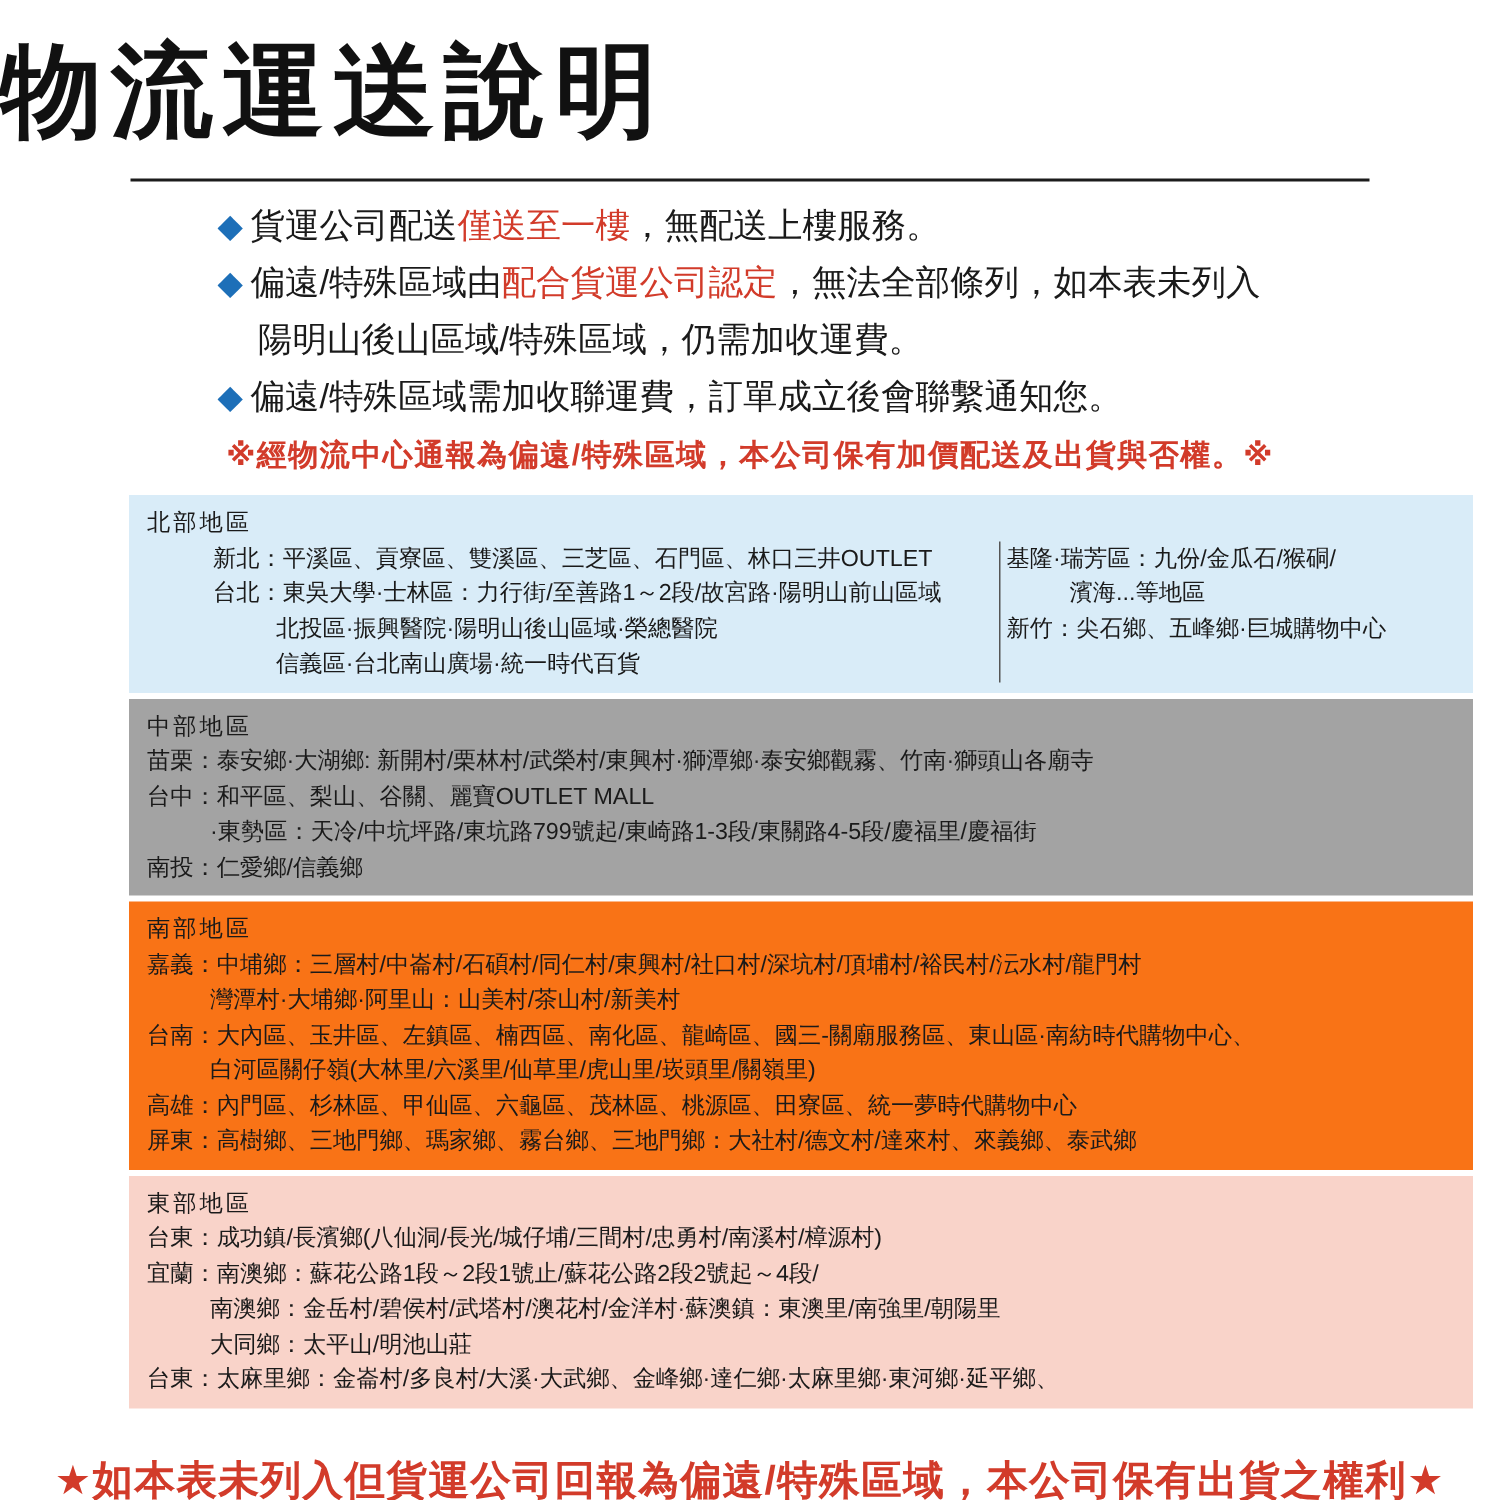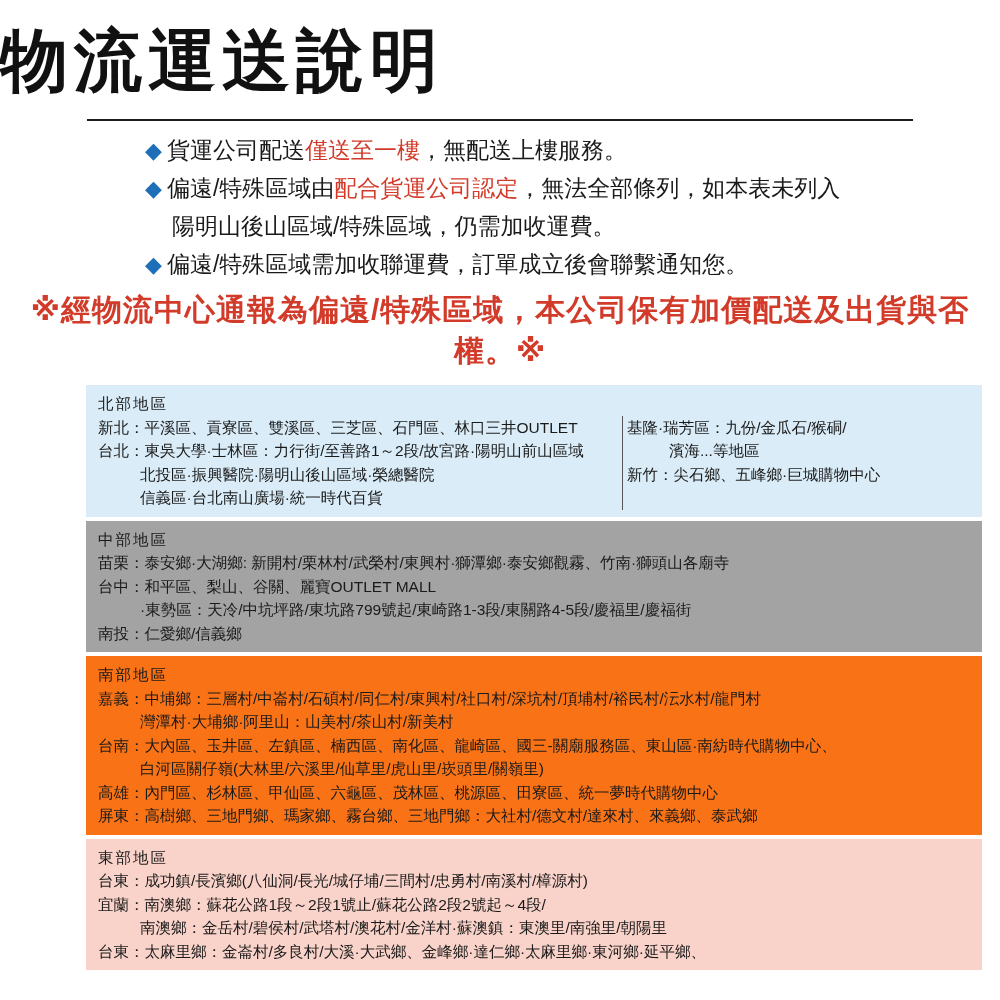--- a/index.html
+++ b/index.html
@@ -14,33 +14,33 @@
     text-align:left;font-size:68px;font-weight:bold;letter-spacing:6px;
     margin:6px 0 12px 0;color:#111;
   }
   .rule{width:826px;margin:0 auto;border-top:2px solid #1c1c1c;height:0;}
   .notes{width:826px;margin:16px auto 4px auto;padding-left:58px;box-sizing:border-box;}
   .note-line{font-size:23px;line-height:27px;margin:11px 0;display:flex;align-items:flex-start;}
   .note-line.cont{padding-left:27px;}
   .diamond{color:var(--blue);margin-right:5px;font-size:22px;line-height:27px;}
   .seg-red{color:var(--red);}
   .warning-top{
-    text-align:center;color:var(--red);font-weight:bold;font-size:30px;
+    text-align:center;color:var(--red);font-weight:bold;font-size:20px;
     letter-spacing:1px;margin:12px 0 13px 0;
   }
   .regions{width:828px;margin:0 auto;}
   .region{
     box-sizing:border-box;width:896px;padding:7px 12px 7px 12px;
     font-size:15.5px;line-height:23.5px;margin-bottom:4px;color:#1a1a1a;
   }
   .region-header{line-height:23.5px;letter-spacing:2px;}
   .rline{white-space:nowrap;}
   .rline.ind{padding-left:42px;}
   .two-cols{display:flex;align-items:stretch;}
-  .col-left{width:524px;flex:0 0 524px;}
+  .col-left{width:524px;flex:0 0 524px;margin-left:44px;}
   .col-right{flex:1;border-left:1px solid var(--divider);padding-left:4px;}
   .warning-bottom{
     text-align:center;color:var(--red);font-weight:bold;font-size:27px;
     letter-spacing:1px;margin-top:30px;
   }
 </style>
 </head>
 <body style="--red: #d23b2a; --blue: #1d6fb8; --divider: #555555;">
 
 <div class="page">
@@ -98,18 +98,19 @@
         <div class="rline">台南：大內區、玉井區、左鎮區、楠西區、南化區、龍崎區、國三-關廟服務區、東山區·南紡時代購物中心、</div>
         <div class="rline ind">白河區關仔嶺(大林里/六溪里/仙草里/虎山里/崁頭里/關嶺里)</div>
         <div class="rline">高雄：內門區、杉林區、甲仙區、六龜區、茂林區、桃源區、田寮區、統一夢時代購物中心</div>
         <div class="rline">屏東：高樹鄉、三地門鄉、瑪家鄉、霧台鄉、三地門鄉：大社村/德文村/達來村、來義鄉、泰武鄉</div>
       </div>
       <div class="region" style="background: rgb(249, 211, 201);">
         <div class="region-header">東部地區</div>
         <div class="rline">台東：成功鎮/長濱鄉(八仙洞/長光/城仔埔/三間村/忠勇村/南溪村/樟源村)</div>
         <div class="rline">宜蘭：南澳鄉：蘇花公路1段～2段1號止/蘇花公路2段2號起～4段/</div>
         <div class="rline ind">南澳鄉：金岳村/碧侯村/武塔村/澳花村/金洋村·蘇澳鎮：東澳里/南強里/朝陽里</div>
+        <div class="rline ind">大同鄉：太平山/明池山莊</div>
         <div class="rline">台東：太麻里鄉：金崙村/多良村/大溪·大武鄉、金峰鄉·達仁鄉·太麻里鄉·東河鄉·延平鄉、</div>
       </div>
     </div>
 
   <div class="warning-bottom">★如本表未列入但貨運公司回報為偏遠/特殊區域，本公司保有出貨之權利★</div>
 </div>
 
 </body></html>

